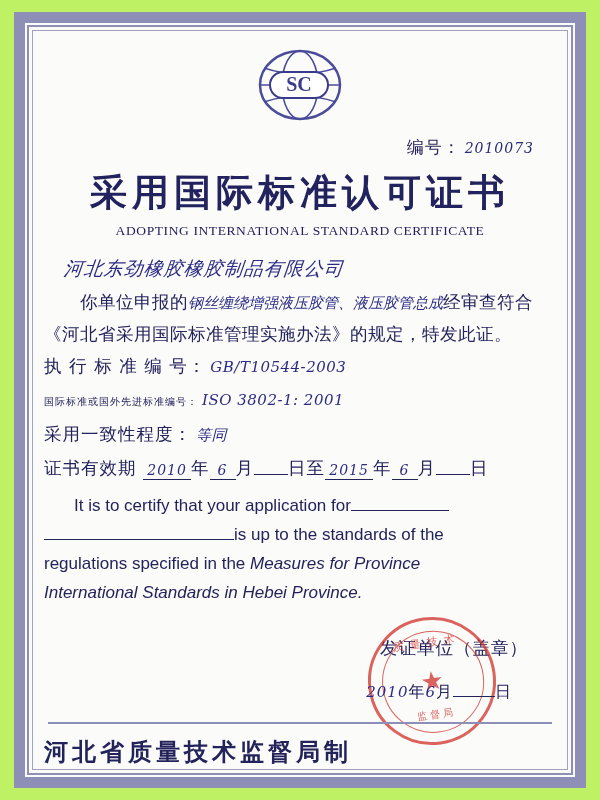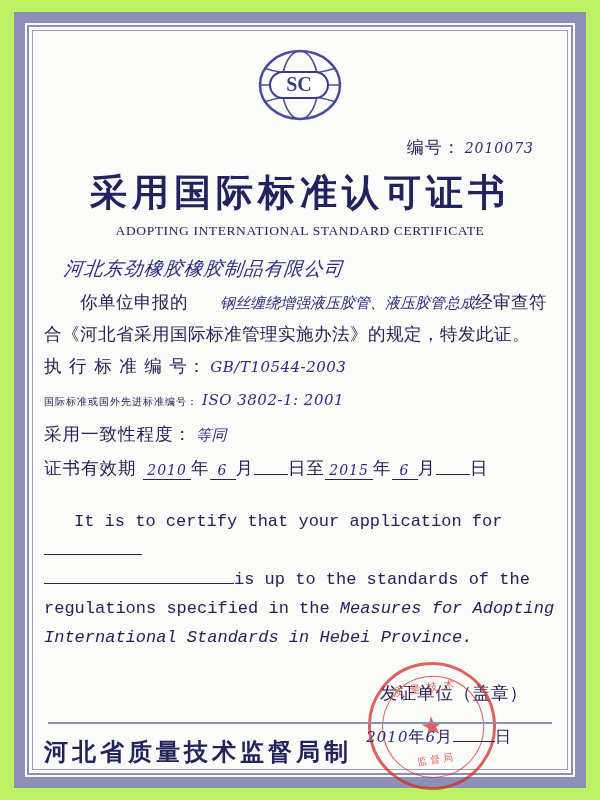--- a/index.html
+++ b/index.html
@@ -143,21 +143,20 @@
     line-height: 31px;
     letter-spacing: 0.5px;
   }
   .inline-hand {
     font-family: Liberation Serif, serif;
     font-style: italic;
     color: #2b2b86;
     font-size: 15px;
     letter-spacing: 0;
     text-indent: 0;
-    margin-left: 32px;
   }
 
   .field-row {
     font-size: 17.5px;
     line-height: 32px;
     letter-spacing: 1px;
     white-space: nowrap;
   }
   .field-val {
     font-family: "DejaVu Serif", serif;
@@ -186,22 +185,22 @@
     color: #2b2b86;
     font-size: 14px;
     line-height: 18px;
     vertical-align: -1px;
   }
   .ul.w-year { min-width: 48px; }
   .ul.w-month { min-width: 26px; }
   .ul.w-day { min-width: 34px; }
 
   .en-block {
-    margin-top: 22px;
-    font-family: Liberation Mono, monospace;
+    margin-top: 6px;
+    font-family: Liberation Sans, sans-serif;
     font-size: 17px;
     line-height: 29px;
     color: #23235c;
   }
   .en-indent { text-indent: 30px; }
   .blank-line {
     display: inline-block;
     border-bottom: 1px solid #23235c;
     height: 15px;
   }
@@ -379,21 +378,21 @@
 
       <div class="en-block">
         <div class="en-indent">
           <span>It is to certify that your application for</span><span class="blank-line bl-1"></span>
         </div>
         <div>
           <span class="blank-line bl-2"></span><span>is up to the standards of the</span>
         </div>
         <div>
           <span>regulations specified in the</span>
-          <span class="en-italic">Measures  for  Adopting</span>
+          <span class="en-italic">Measures  for  Province</span>
         </div>
         <div class="en-italic">International Standards in Hebei Province.</div>
       </div>
 
       <div class="issuer-area">
         <div class="issuer-line">发证单位（盖章）</div>
 
         <div class="seal">
           <div class="seal-inner"></div>
           <div class="seal-text-top">质量技术</div>

